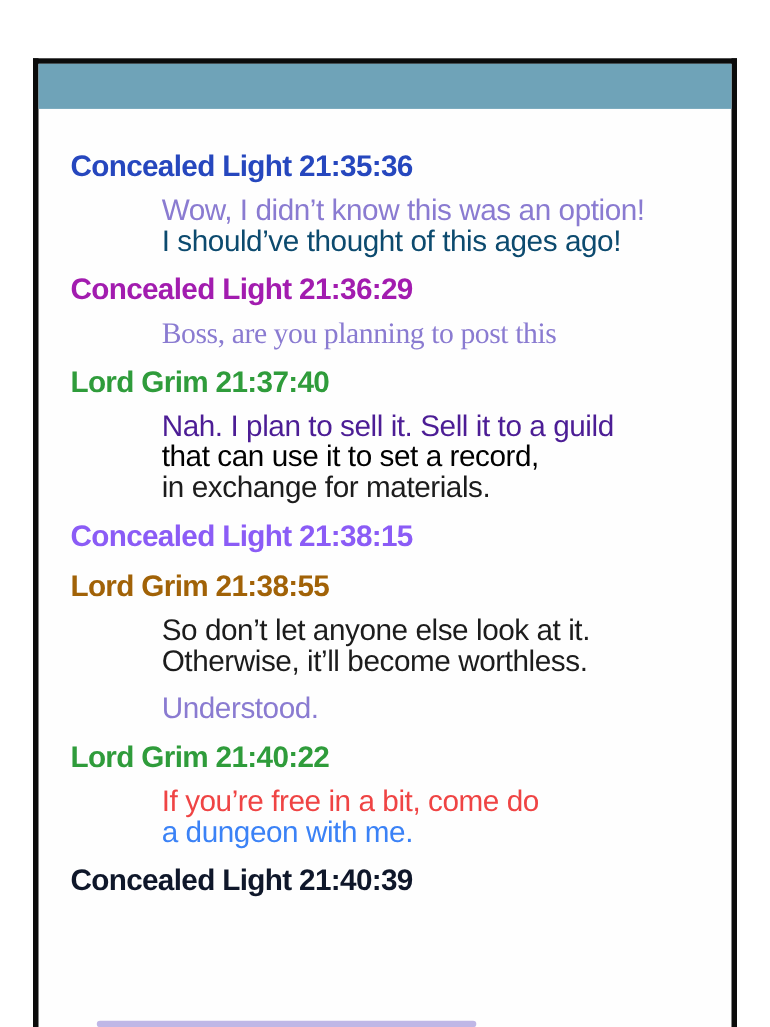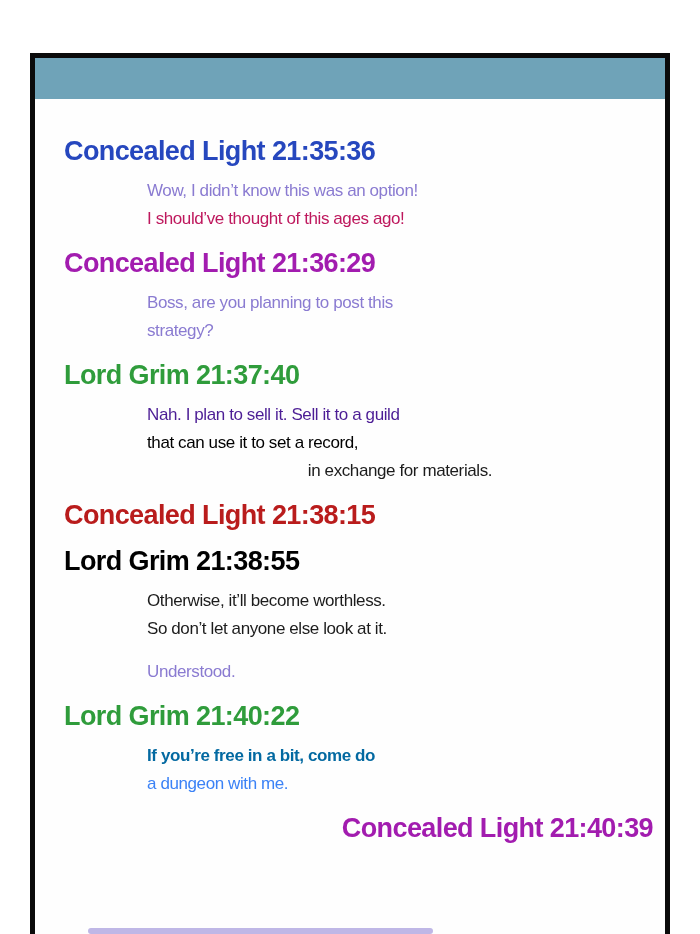--- a/index.html
+++ b/index.html
@@ -37,21 +37,21 @@
   }
   .author-line {
     font-size: 27px;
     font-weight: bold;
     line-height: 31px;
     letter-spacing: -0.6px;
     margin-bottom: 10px;
     white-space: nowrap;
   }
   .msg-line {
-    font-size: 17px;
+    font-size: 27px;
     line-height: 28px;
     letter-spacing: -0.4px;
     margin-left: 83px;
     white-space: nowrap;
   }
   .cutoff-artifact {
     position: absolute;
     left: 88px;
     top: 928px;
     width: 345px;
@@ -63,48 +63,47 @@
 </style>
 </head>
 <body style="background: rgb(255, 255, 255);">
 
 <div class="chat-window" style="border-color: rgb(11, 11, 11);">
   <div class="titlebar" style="background: rgb(111, 163, 184);"></div>
   <div class="messages" id="message-list">
       <div class="msg-group">
         <div class="author-line" style="color: rgb(38, 71, 190);"><span>Concealed Light</span> <span>21:35:36</span></div>
         <div class="msg-line" style="color: rgb(138, 123, 209);">Wow, I didn’t know this was an option!</div>
-        <div class="msg-line" style="color: #be185d;">I should’ve thought of this ages ago!</div>
+        <div class="msg-line" style="color: #0c4a6e;">I should’ve thought of this ages ago!</div>
       </div>
       <div class="msg-group">
         <div class="author-line" style="color: #a21caf;"><span>Concealed Light</span> <span>21:36:29</span></div>
-        <div class="msg-line" style="color: rgb(138, 123, 209);">Boss, are you planning to post this</div>
-        <div class="msg-line" style="color: rgb(138, 123, 209);">strategy?</div>
+        <div class="msg-line" style="color: rgb(138, 123, 209); font-family: Liberation Serif, serif;">Boss, are you planning to post this</div>
       </div>
       <div class="msg-group">
         <div class="author-line" style="color: rgb(47, 156, 59);"><span>Lord Grim</span> <span>21:37:40</span></div>
         <div class="msg-line" style="color: #4c1d95;">Nah. I plan to sell it. Sell it to a guild</div>
         <div class="msg-line" style="color: #000000;">that can use it to set a record,</div>
-        <div class="msg-line" style="color: rgb(28, 28, 28); text-align: center;">in exchange for materials.</div>
+        <div class="msg-line" style="color: rgb(28, 28, 28);">in exchange for materials.</div>
       </div>
       <div class="msg-group">
-        <div class="author-line" style="color: #b91c1c;"><span>Concealed Light</span> <span>21:38:15</span></div>
+        <div class="author-line" style="color: #8b5cf6;"><span>Concealed Light</span> <span>21:38:15</span></div>
       </div>
       <div class="msg-group">
-        <div class="author-line" style="color: #000000;"><span>Lord Grim</span> <span>21:38:55</span></div>
+        <div class="author-line" style="color: #a16207;"><span>Lord Grim</span> <span>21:38:55</span></div>
+        <div class="msg-line" style="color: rgb(28, 28, 28);">So don’t let anyone else look at it.</div>
         <div class="msg-line" style="color: rgb(28, 28, 28);">Otherwise, it’ll become worthless.</div>
-        <div class="msg-line" style="color: rgb(28, 28, 28);">So don’t let anyone else look at it.</div>
       </div>
       <div class="msg-group">
         <div class="msg-line" style="color: rgb(138, 123, 209);">Understood.</div>
       </div>
       <div class="msg-group">
         <div class="author-line" style="color: rgb(47, 156, 59);"><span>Lord Grim</span> <span>21:40:22</span></div>
-        <div class="msg-line" style="color: #0369a1; font-weight: bold;">If you’re free in a bit, come do</div>
+        <div class="msg-line" style="color: #ef4444;">If you’re free in a bit, come do</div>
         <div class="msg-line" style="color: #3b82f6;">a dungeon with me.</div>
       </div>
       <div class="msg-group">
-        <div class="author-line" style="color: #a21caf; text-align: right;"><span>Concealed Light</span> <span>21:40:39</span></div>
+        <div class="author-line" style="color: #0f172a;"><span>Concealed Light</span> <span>21:40:39</span></div>
       </div>
     </div>
 </div>
 
 <div class="cutoff-artifact" style="background: rgb(138, 123, 209);"></div>
 
 </body></html>

